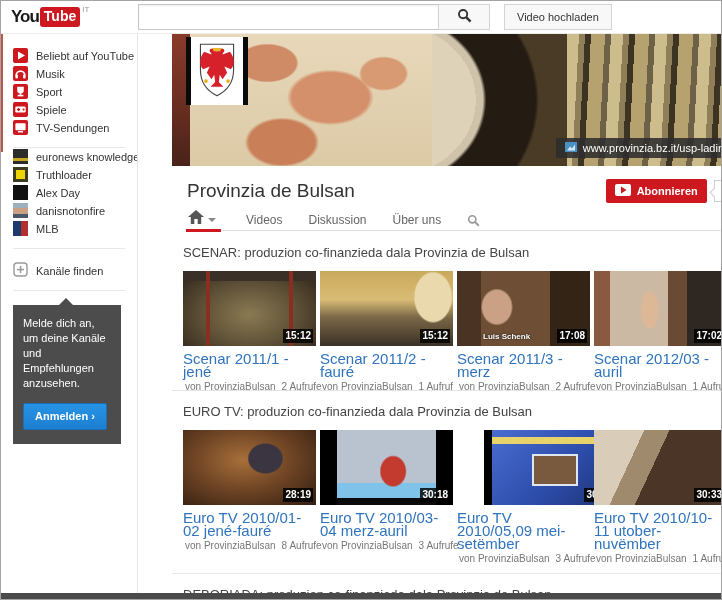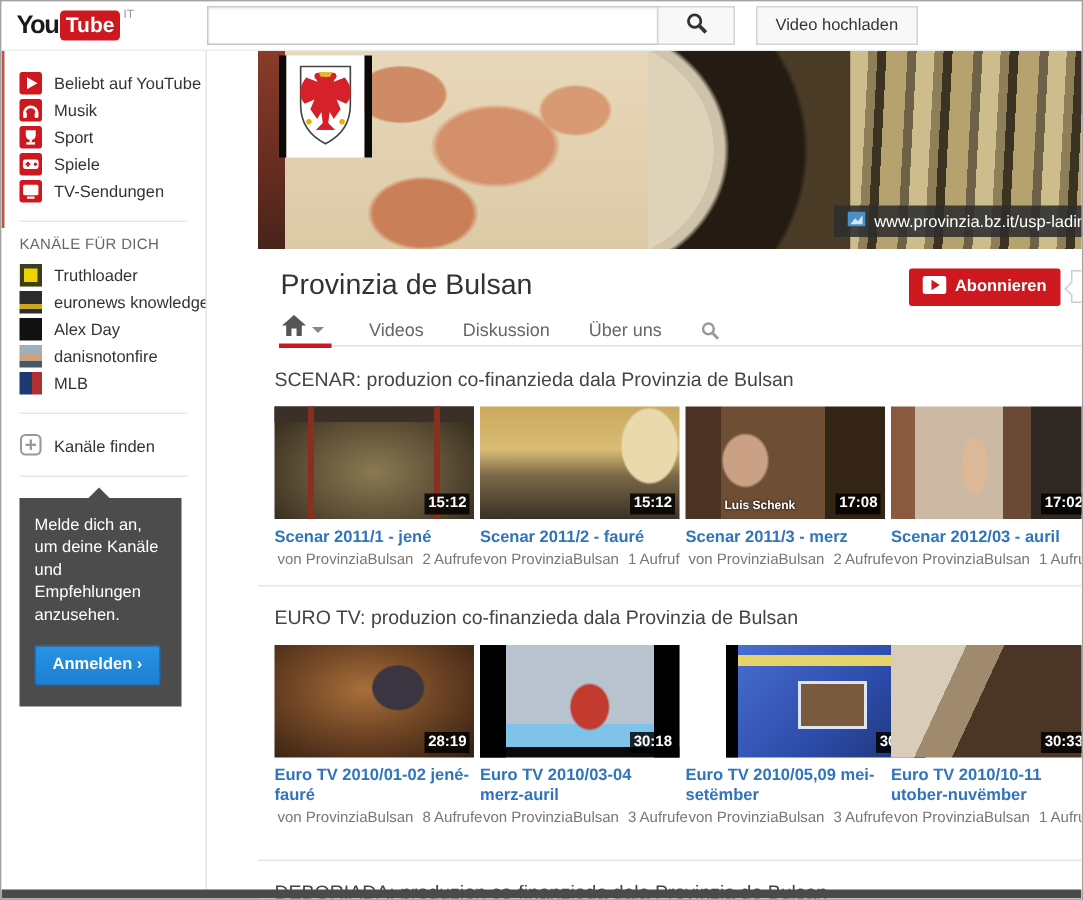--- a/index.html
+++ b/index.html
@@ -80,21 +80,21 @@
   .shelf { padding:13px 0 0 11px; background:#fff; overflow:hidden; }
   .shelf + .shelf { border-top:1px solid #e5e5e5; }
   .sh-a { height:158px; }
   .sh-b { height:183px; }
   .shelf-title { margin:0 0 11px 0; font-size:13px; color:#444; font-weight:normal; }
   .cards { display:flex; gap:4px; position:relative; }
   .card { width:133px; flex:none; }
   .thumb { position:relative; width:133px; height:75px; cursor:pointer; overflow:hidden; }
   .duration { position:absolute; right:3px; bottom:3px; background:rgba(0,0,0,.82); color:#fff; font-size:10px; font-weight:bold; padding:0 2px; line-height:14px; }
   .thumb-caption { position:absolute; left:26px; bottom:5px; color:#fff; font-size:8px; font-weight:bold; text-shadow:0 0 2px #000; }
-  .v-title { margin-top:6px; font-size:11px; font-weight:bold; color:#2f74bd; line-height:13px; cursor:pointer; }
+  .v-title { margin-top:6px; font-size:15px; font-weight:normal; color:#2f74bd; line-height:13px; cursor:pointer; }
   .v-meta { margin-top:3px; font-size:10px; color:#777; padding-left:2px; white-space:nowrap;text-align:center; }
   .v-meta .views { margin-left:6px; }
 
   
   .t-s1 { background:
       linear-gradient(90deg, transparent 0 17%, #8a2f1f 17% 20%, transparent 20% 80%, #8a2f1f 80% 83%, transparent 83%),
       linear-gradient(180deg, #3a3028 0 14%, transparent 14%),
       radial-gradient(ellipse at 50% 58%, #8a7a52 0%, #5d4f36 52%, #2c2318 100%); }
   .t-s2 { background:
       radial-gradient(ellipse 30px 40px at 85% 35%, #e9d9ac 0 60%, transparent 65%),
@@ -193,30 +193,29 @@
               <svg width="15" height="15" viewBox="0 0 15 15">
                 <rect x="2.4" y="3.2" width="10.2" height="7" rx="1" fill="#fff"></rect>
                 <rect x="5" y="11" width="5" height="1.5" fill="#fff"></rect>
               </svg>
             </span>
           <span class="lbl">TV-Sendungen</span>
         </div>
       </div>
 
       <div class="side-divider"></div>
-      <div class="side-header">KANÄLE FÜR DICH</div>
 
       <div class="side-group" style="padding-top:0">
+        <div class="side-item">
+          <span class="avatar av-euronews"></span>
+          <span class="lbl">euronews knowledge</span>
+        </div>
         <div class="side-item">
           <span class="avatar av-truthloader"></span>
           <span class="lbl">Truthloader</span>
-        </div>
-        <div class="side-item">
-          <span class="avatar av-euronews"></span>
-          <span class="lbl">euronews knowledge</span>
         </div>
         <div class="side-item">
           <span class="avatar av-alexday"></span>
           <span class="lbl">Alex Day</span>
         </div>
         <div class="side-item">
           <span class="avatar av-dan"></span>
           <span class="lbl">danisnotonfire</span>
         </div>
         <div class="side-item">

